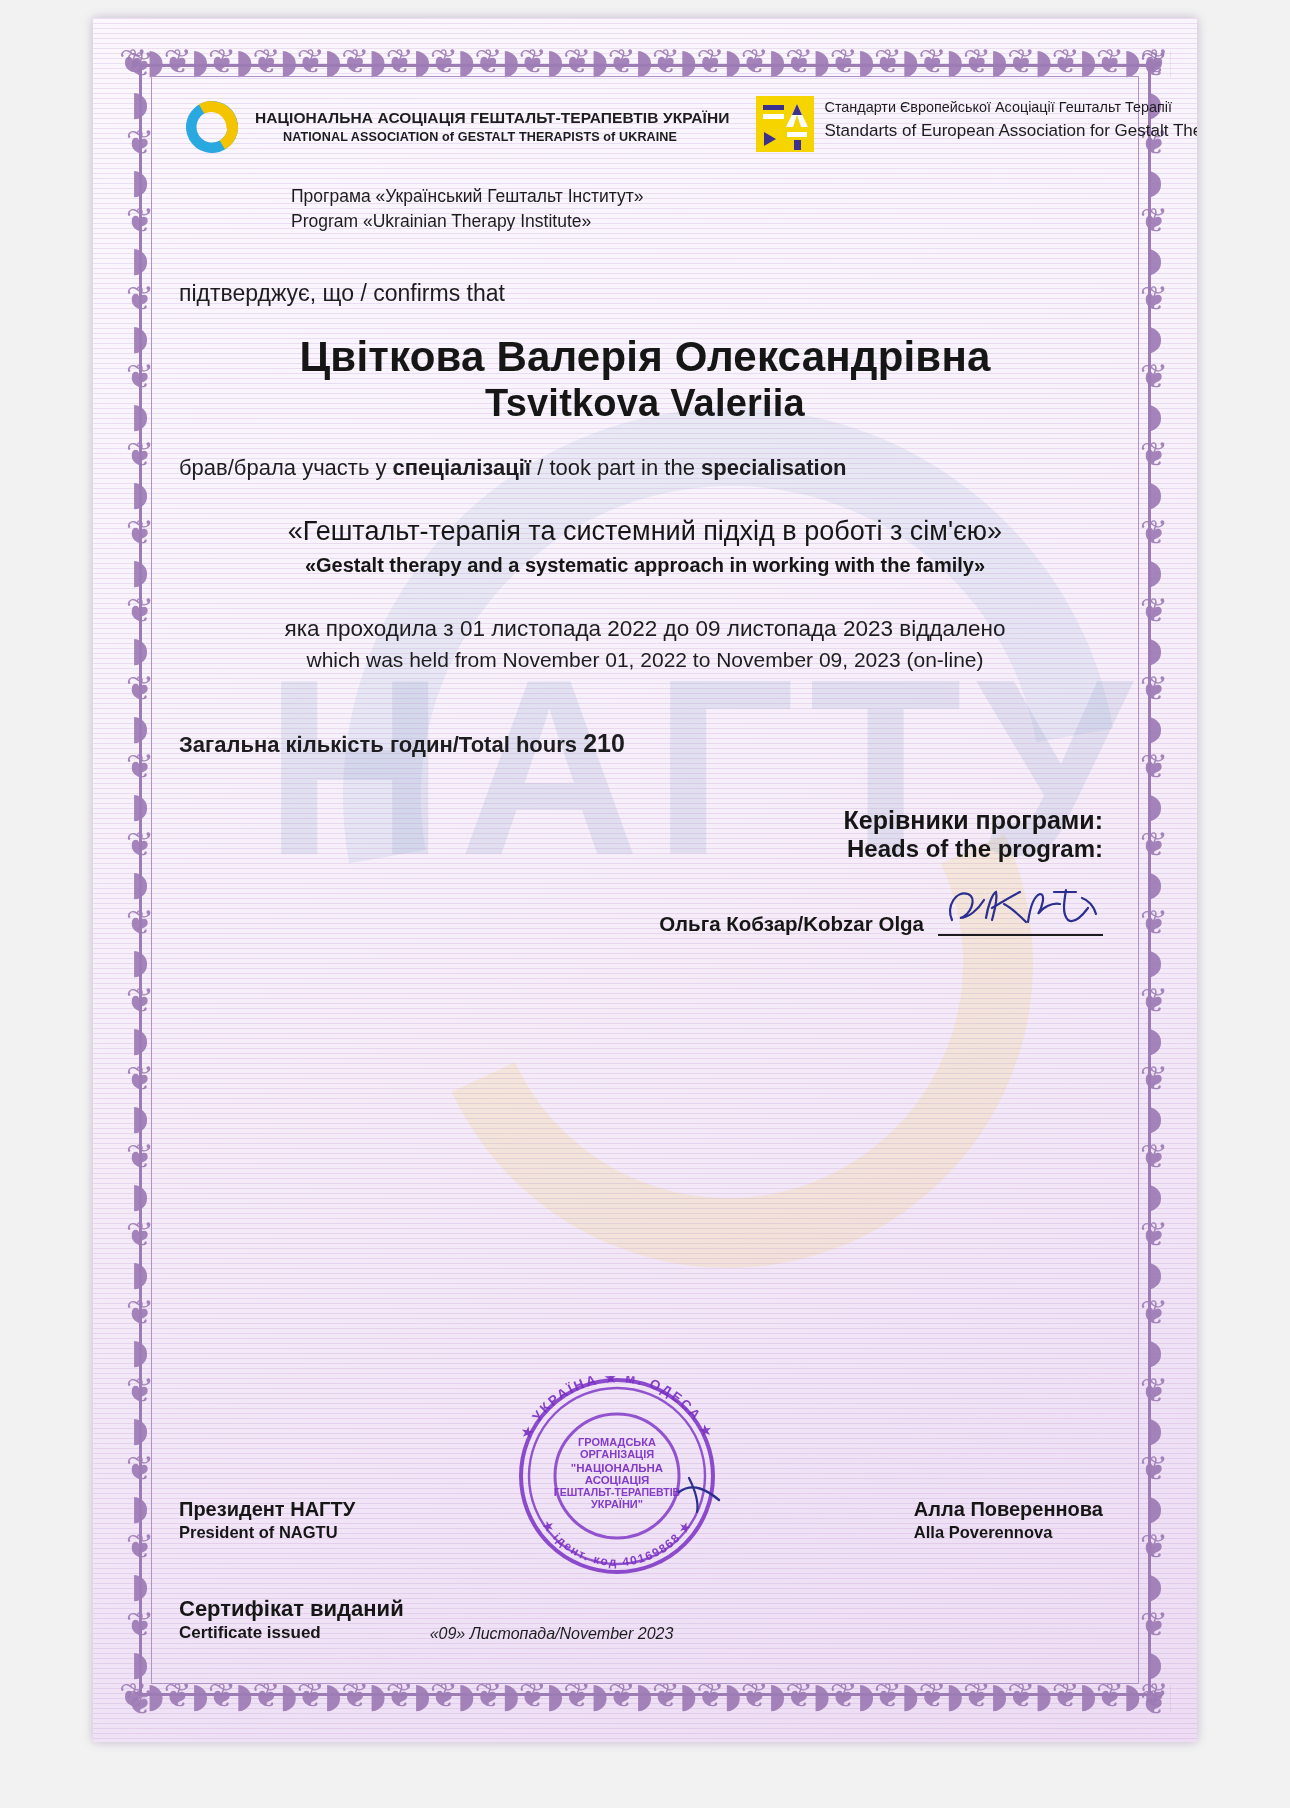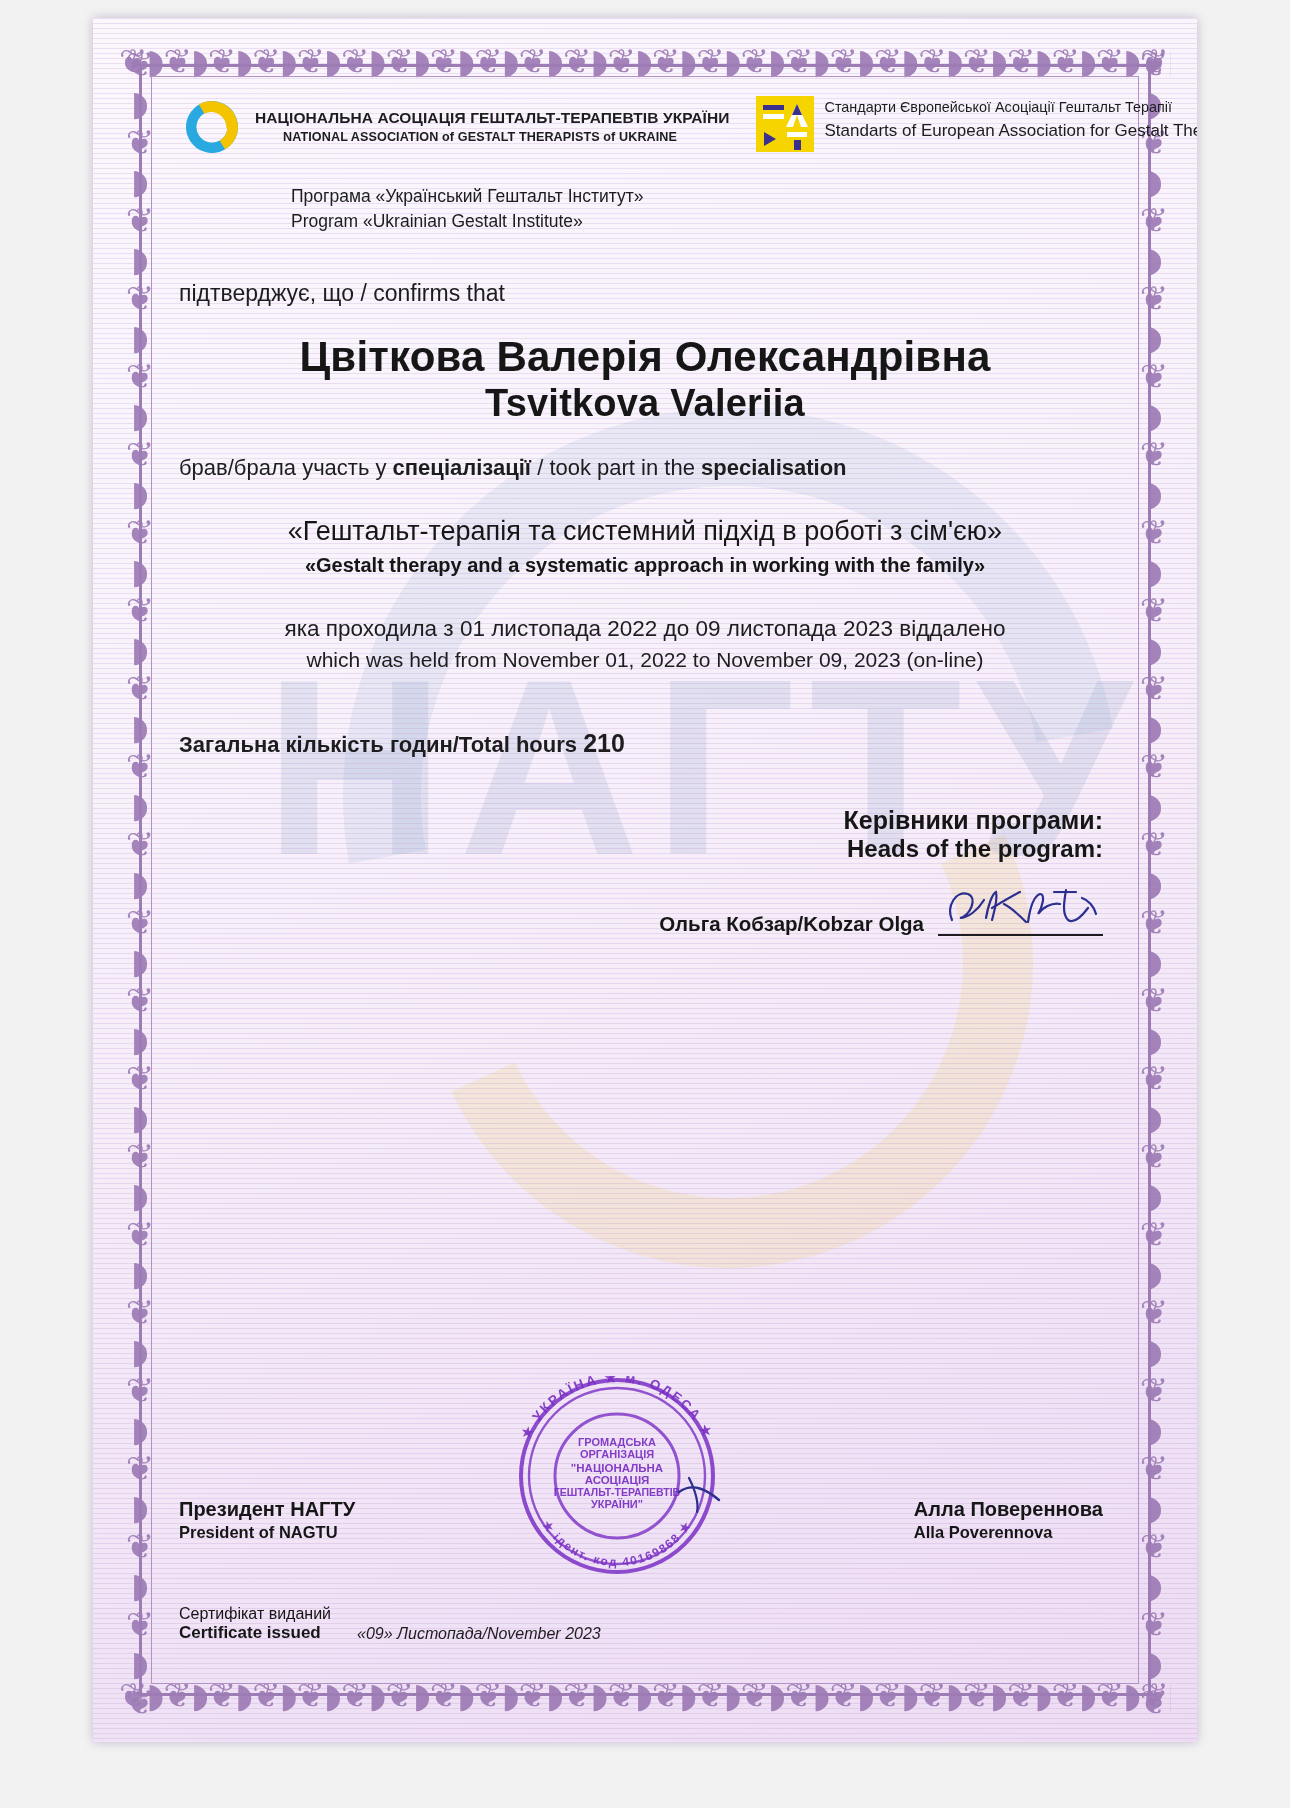--- a/index.html
+++ b/index.html
@@ -197,21 +197,21 @@
   #stamp{
     position:absolute;left:330px;bottom:96px;
     width:248px;height:200px;z-index:7;pointer-events:none;
   }
   
   .issued{
     position:absolute;left:16px;bottom:28px;
     display:flex;align-items:flex-end;gap:26px;
   }
   .issued-lbl{line-height:1.22;}
-  .issued-ua{font-weight:400;font-size:16px;color:#161616;}
+  .issued-ua{font-weight:700;font-size:22px;color:#161616;}
   .issued-en{font-weight:700;font-size:17px;color:#161616;}
   .issued-date{font-size:16px;color:#1d1d1f;padding-bottom:1px;font-style:italic;}
 </style>
 </head>
 <body>
 
 <div id="page">
   <div id="paper">
 
     <div id="watermark">
@@ -263,21 +263,21 @@
           </div>
           <div class="eagt-text">
             <div class="eagt-ua">Стандарти Європейської Асоціації Гештальт Терапії</div>
             <div class="eagt-en">Standarts of European Association for Gestalt Therapy</div>
           </div>
         </div>
       </div>
 
       <div class="program">
         <div>Програма «Український Гештальт Інститут»</div>
-        <div>Program «Ukrainian Gestalt Institute»</div>
+        <div>Program «Ukrainian Therapy Institute»</div>
       </div>
 
 
       <div class="confirms"><span>підтверджує, що</span><span> / </span><span>confirms that</span></div>
 
       <div class="recipient">
         <div class="rec-ua">Цвіткова Валерія Олександрівна</div>
         <div class="rec-en">Tsvitkova Valeriia</div>
       </div>
 

